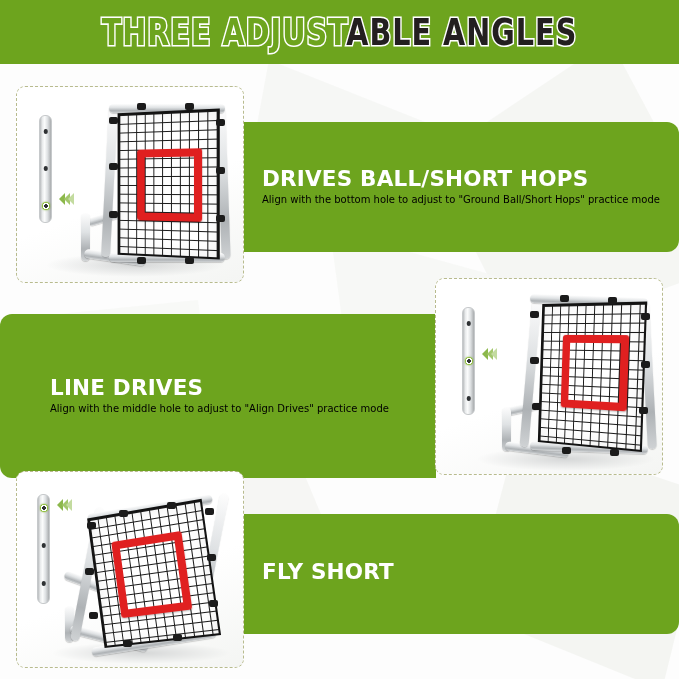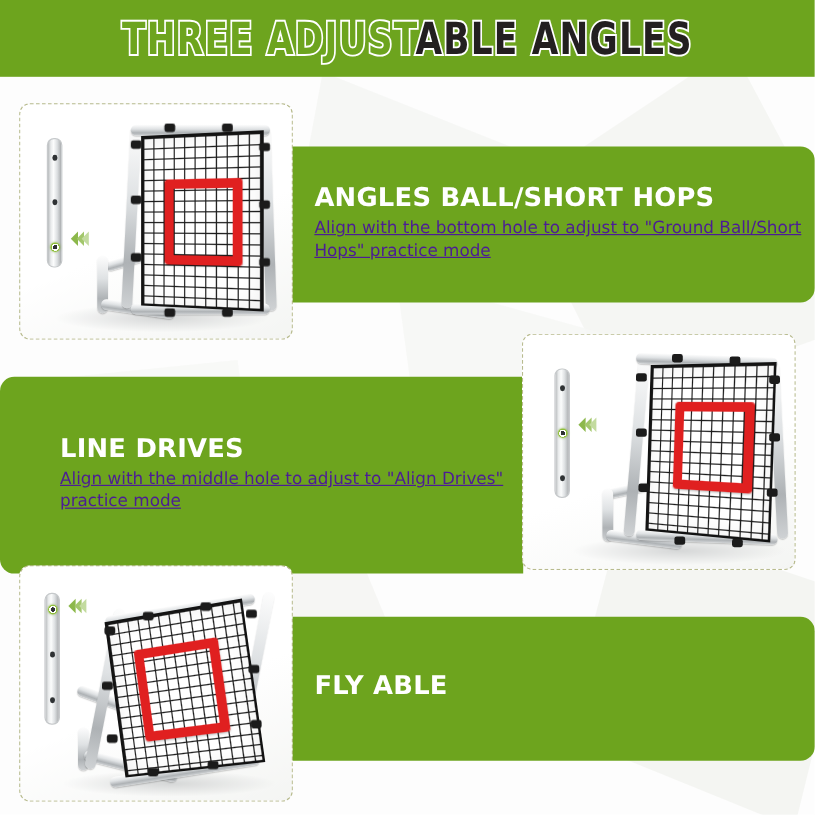--- a/index.html
+++ b/index.html
@@ -69,27 +69,26 @@
   .panel-title {
     color: #ffffff;
     font-size: 21.5px;
     font-weight: 700;
     letter-spacing: .2px;
     line-height: 1.05;
     margin-bottom: 3px;
     font-family: "DejaVu Sans", sans-serif;
   }
   .panel-desc {
-    color: #4c1d95;
-    font-size: 14px;
+    color: #000000;
+    font-size: 10px;
     line-height: 1.34;
     font-weight: 400;
     max-width: 410px;
     font-family: "DejaVu Sans", sans-serif;
-    text-decoration: underline;
   }
 
   
   .photo-card {
     position: absolute;
     background: linear-gradient(160deg,#ffffff 0%,#ffffff 55%,#f4f5f3 100%);
     border: 1px dashed #b8bb8e;
     border-radius: 9px;
     overflow: hidden;
   }
@@ -174,21 +173,21 @@
   <div class="poly p5"></div>
   <div class="poly p6"></div>
 </div>
 
 <div class="header">
   <div class="header-title"><span class="t-hollow">THREE ADJUST</span><span class="t-solid">ABLE ANGLES</span></div>
 </div>
 
 <div class="panel left-edge" style="left:243px; top:122px; width:436px; height:130px;">
   <div class="panel-inner" style="padding-left:19px;">
-    <div class="panel-title">ANGLES BALL/SHORT HOPS</div>
+    <div class="panel-title">DRIVES BALL/SHORT HOPS</div>
     <div class="panel-desc">Align with the bottom hole to adjust to "Ground Ball/Short Hops" practice mode</div>
   </div>
 </div>
 
 <div class="photo-card" style="left:16px; top:86px; width:228px; height:197px;">
   <div class="photo-stage">
 
     <div class="prod-shadow" style="left:28px; top:166px; width:180px; height:24px;"></div>
 
     <div class="leg" style="left:22px; top:28px; height:108px;">
@@ -274,21 +273,21 @@
       <div class="clip" style="left:58px; top:4px;"></div>
       <div class="clip" style="left:106px; top:6px;"></div>
       <div class="clip" style="left:60px; top:156px;"></div>
       <div class="clip" style="left:108px; top:158px;"></div>
     </div>
   </div>
 </div>
 
 <div class="panel left-edge" style="left:243px; top:514px; width:436px; height:120px;">
   <div class="panel-inner" style="padding-left:19px;">
-    <div class="panel-title">FLY ABLE</div>
+    <div class="panel-title">FLY SHORT</div>
   </div>
 </div>
 
 <div class="photo-card" style="left:16px; top:471px; width:228px; height:197px;">
   <div class="photo-stage">
 
     <div class="prod-shadow" style="left:34px; top:170px; width:180px; height:22px;"></div>
 
     <div class="leg" style="left:20px; top:22px; height:110px;">
       <div class="hole active" style="top:9px;"></div>

